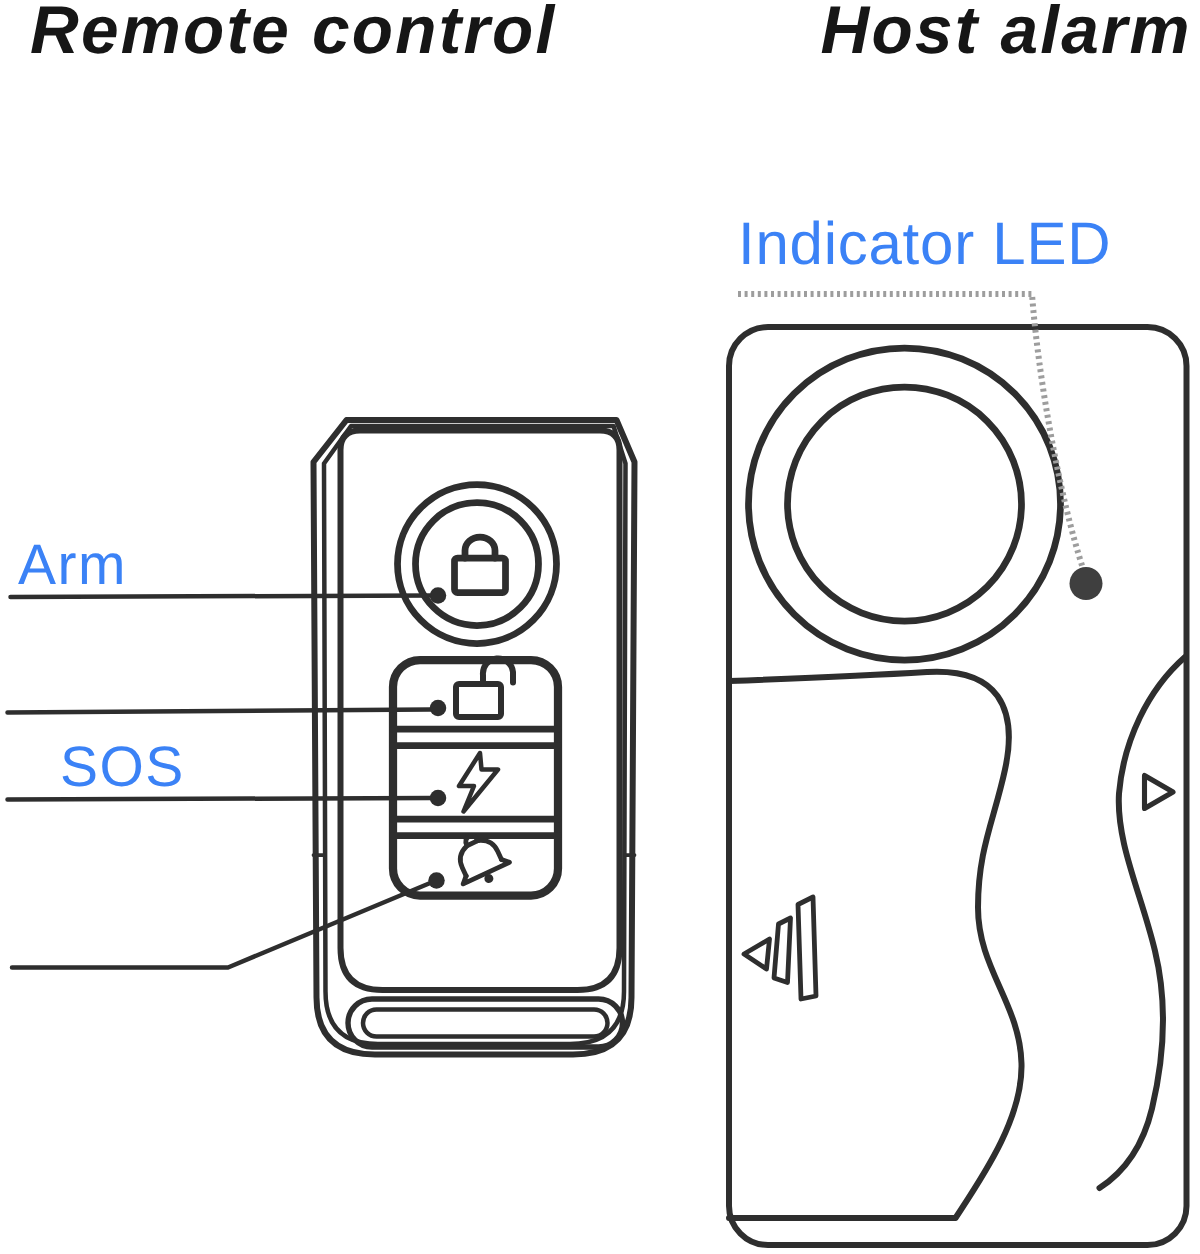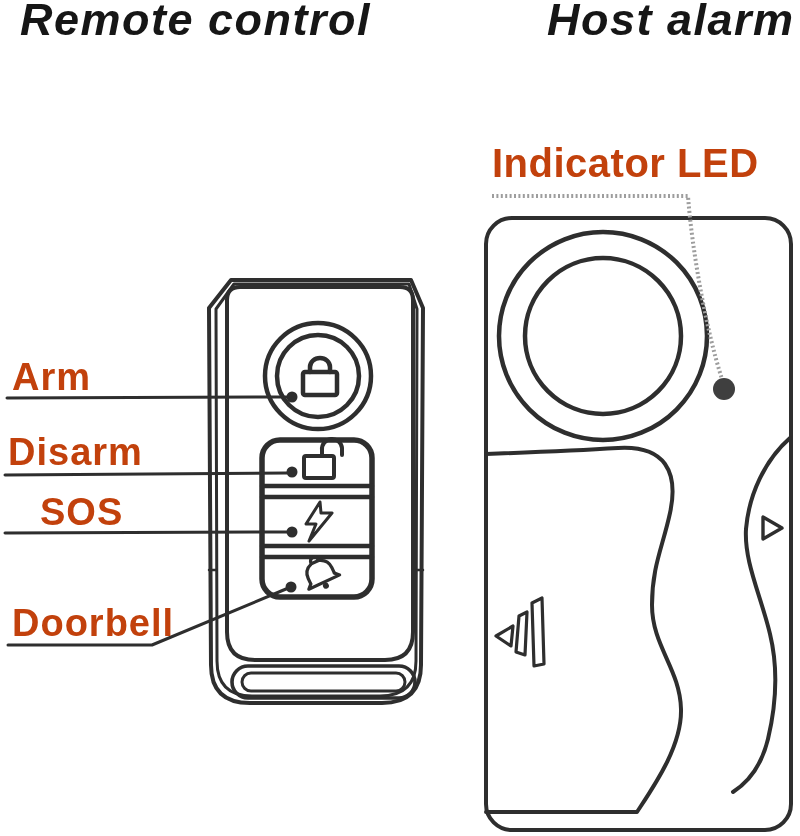--- a/index.html
+++ b/index.html
@@ -19,23 +19,23 @@
     font-style:italic;
     letter-spacing:1.5px;
     color:#161616;
     line-height:1.1;
     white-space:nowrap;
   }
   .label{
     position:absolute;
     font-family:"Liberation Sans", sans-serif;
     font-size:38px;
-    font-weight:700;
+    font-weight:400;
     letter-spacing:1px;
-    color:#c2410c;
+    color:#3b82f6;
     line-height:1;
     white-space:nowrap;
   }
   .label.host-label{font-size:40px;letter-spacing:0.5px;}
 </style>
 </head>
 <body>
 
 <div class="canvas">
 
@@ -101,18 +101,16 @@
       </g>
       <path stroke="#9d9d9d" stroke-width="4" stroke-linecap="butt" stroke-dasharray="2,2.4" d="M492,196 L688,196 C692,250 706,330 722,379"></path>
       <circle cx="724" cy="389" r="11" fill="#3f3f3f" stroke="none"></circle>
     </g>
   </svg>
 
   <div class="title" style="left:20px;top:-5px;">Remote control</div>
   <div class="title" style="left:547px;top:-5px;">Host alarm</div>
 
   <div class="label" style="left:12px;top:358px;text-align:right;">Arm</div>
-  <div class="label" style="left:8px;top:433px;">Disarm</div>
   <div class="label" style="left:8px;top:493px;margin-left:32px;">SOS</div>
-  <div class="label" style="left:12px;top:604px;">Doorbell</div>
   <div class="label host-label" style="left:492px;top:143px;">Indicator LED</div>
 
 </div>
 
 </body></html>

